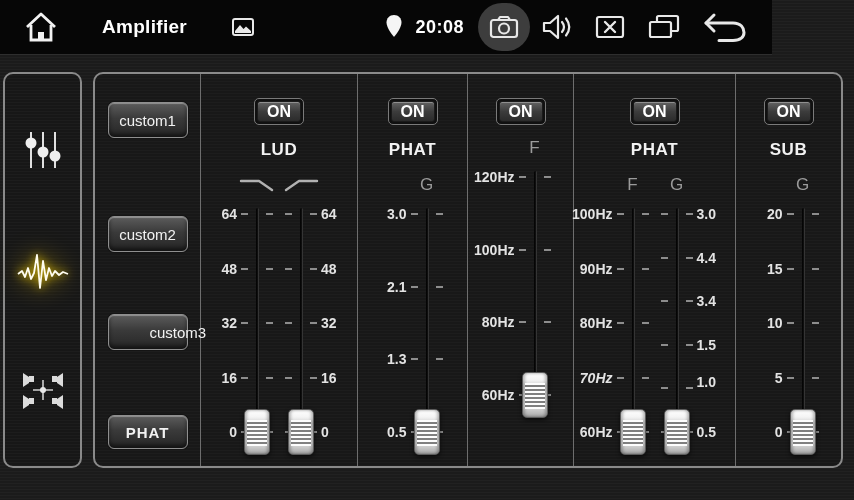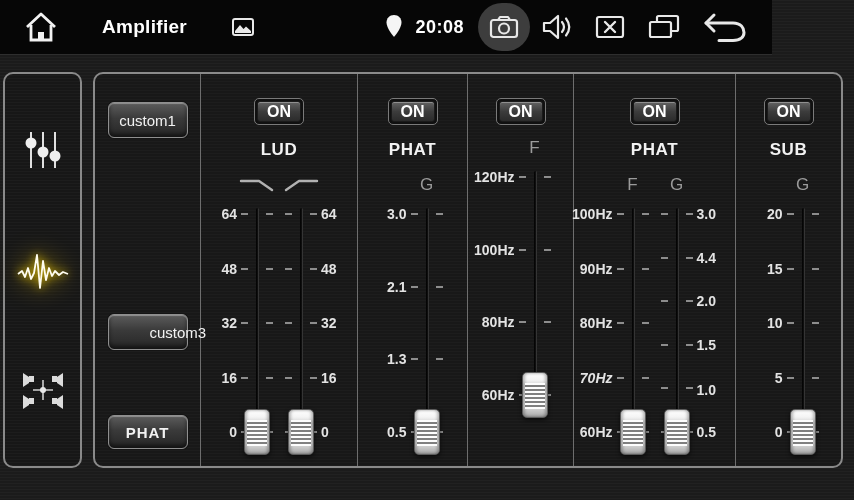--- a/index.html
+++ b/index.html
@@ -190,20 +190,21 @@
             <path d="M32 31 h5 v6 h-5 z M37 32 l6 -4 v14 l-6 -4 z"></path>
           </g>
         </svg>
       </span>
     </button>
   </div>
 
   <div class="main-panel">
     <div class="col-presets">
       <button class="preset-btn p0">custom1</button>
+      <button class="preset-btn p1">custom2</button>
       <button class="preset-btn p2">custom3</button>
       <button class="preset-btn p3">PHAT</button>
     </div>
 
   <div class="channel c0">
         <div class="on-frame">
           <button class="on-btn">ON</button>
         </div>
         <div class="ch-title">LUD</div>
         <div class="slider-row">
@@ -369,27 +370,27 @@
             <div class="s-body">
               <div class="track"></div>
               <div class="dash dl" style="top: 9px;"></div>
               <div class="dash dr" style="top: 9px;"></div>
               <div class="tick-label" style="top: 3px; left: 32px;">3.0</div>
               <div class="dash dl" style="top: 52.6px;"></div>
               <div class="dash dr" style="top: 52.6px;"></div>
               <div class="tick-label" style="top: 46.6px; left: 32px;">4.4</div>
               <div class="dash dl" style="top: 96.2px;"></div>
               <div class="dash dr" style="top: 96.2px;"></div>
-              <div class="tick-label" style="top: 90.2px; left: 32px;">2.0</div>
+              <div class="tick-label" style="top: 90.2px; left: 32px;">3.4</div>
               <div class="dash dl" style="top: 139.8px;"></div>
               <div class="dash dr" style="top: 139.8px;"></div>
               <div class="tick-label" style="top: 133.8px; left: 32px;">1.5</div>
               <div class="dash dl" style="top: 183.4px;"></div>
               <div class="dash dr" style="top: 183.4px;"></div>
-              <div class="tick-label" style="top: 179px; left: 32px; text-align: center;">1.0</div>
+              <div class="tick-label" style="top: 171px; left: 32px; text-align: center;">1.0</div>
               <div class="dash dl" style="top: 227px;"></div>
               <div class="dash dr" style="top: 227px;"></div>
               <div class="tick-label" style="top: 221px; left: 32px;">0.5</div>
               <div class="knob" style="top: 205px;">
                 <div class="ridges"></div>
               </div>
             </div>
           </div>
         </div>
       </div>

